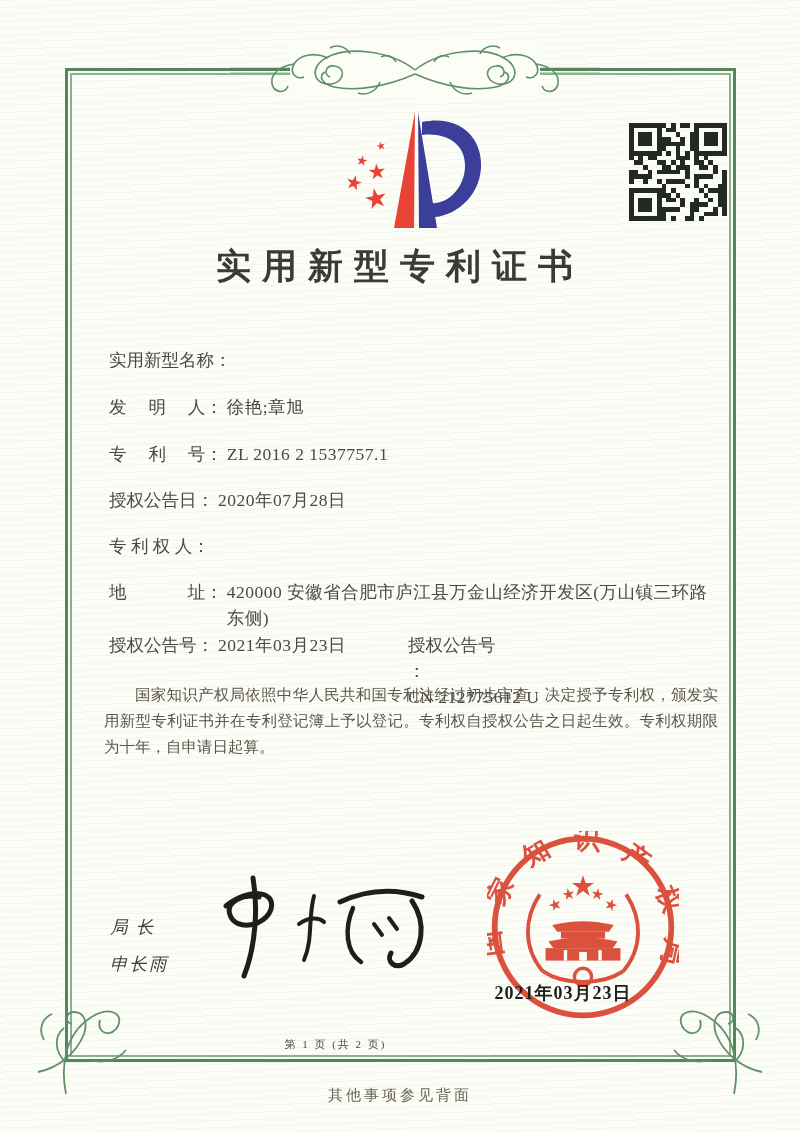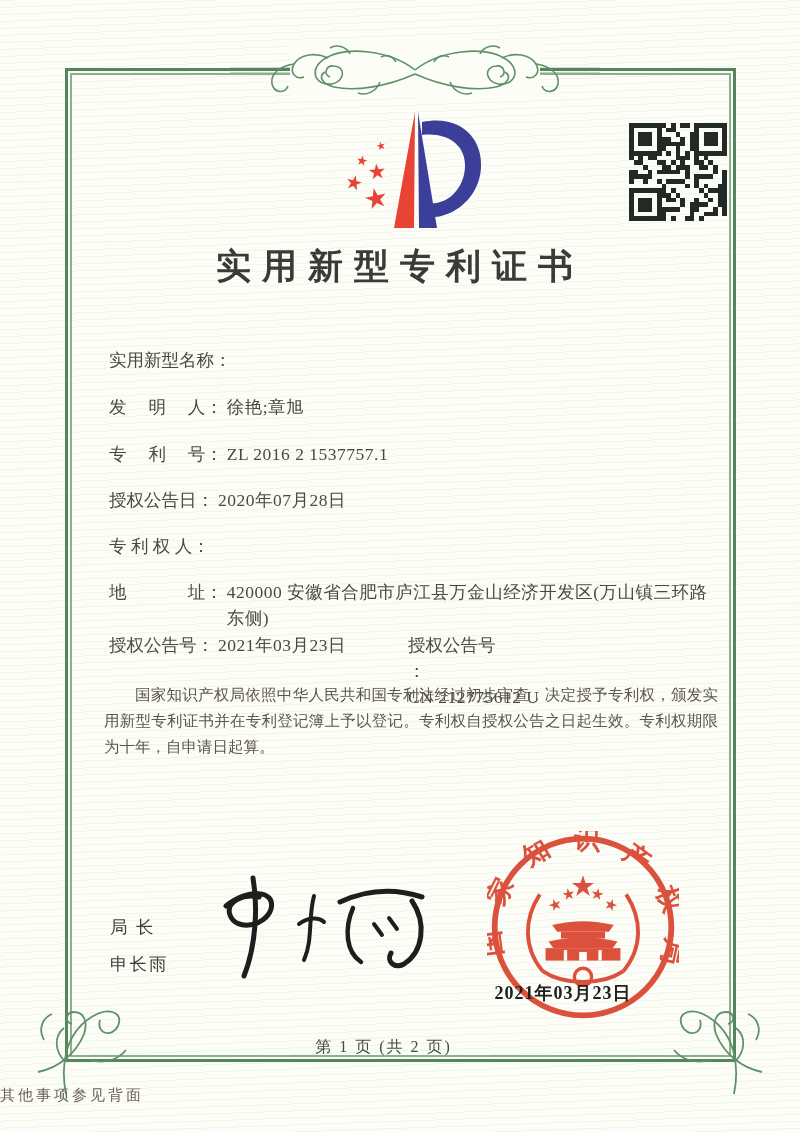--- a/index.html
+++ b/index.html
@@ -40,33 +40,33 @@
   .flabel{white-space:pre;flex:0 0 auto;}
   .fcolon{flex:0 0 auto;padding-right:4px;}
   .fvalue{flex:0 1 auto;max-width:505px;letter-spacing:0.5px;}
   .pair2{display:flex;margin-left:62px;flex-direction:column;}
   .paras{
     position:absolute;left:88px;top:666px;width:646px;
     font-size:15.5px;line-height:26px;color:#5d564c;text-align:justify;
   }
   .paras p{margin:16px;text-indent:2em;}
   .sig-titles{position:absolute;left:110px;top:915px;font-size:17.5px;color:#3f3f3b;}
-  .sig-titles div{margin-bottom:13px;letter-spacing:2px;}
+  .sig-titles div{margin-bottom:13px;letter-spacing:2px;font-style:italic;}
   .sig-svg{position:absolute;left:196px;top:866px;width:240px;height:122px;}
   .seal{position:absolute;left:487px;top:831px;width:192px;height:192px;opacity:0.93;}
   .seal-date{
     position:absolute;left:468px;top:981px;width:190px;text-align:center;
     font-size:18px;font-weight:700;color:#20201e;letter-spacing:1px;
   }
   .page-info{
     position:absolute;left:0;top:1037px;width:671px;text-align:center;
-    font-size:16px;color:#4a4a45;letter-spacing:2px;margin-left:48px;
+    font-size:11px;color:#4a4a45;letter-spacing:2px;
   }
   .back-note{
-    position:absolute;left:0;top:1086px;width:800px;
+    position:absolute;left:0;top:1086px;width:800px;text-align:center;
     font-size:15px;color:#6a6257;letter-spacing:3px;
   }
 </style>
 </head>
 <body>
 
 <div class="page">
 
   <div class="frame">
     <div class="frame-inner"></div>

